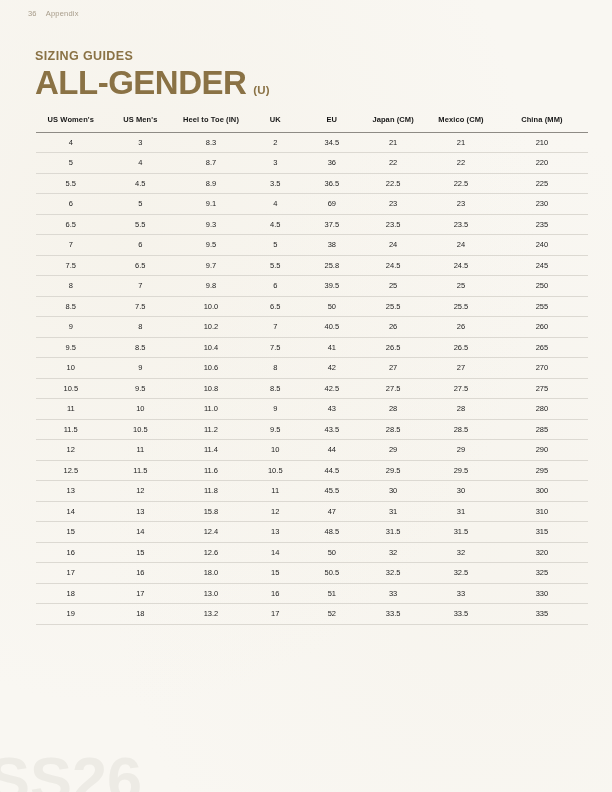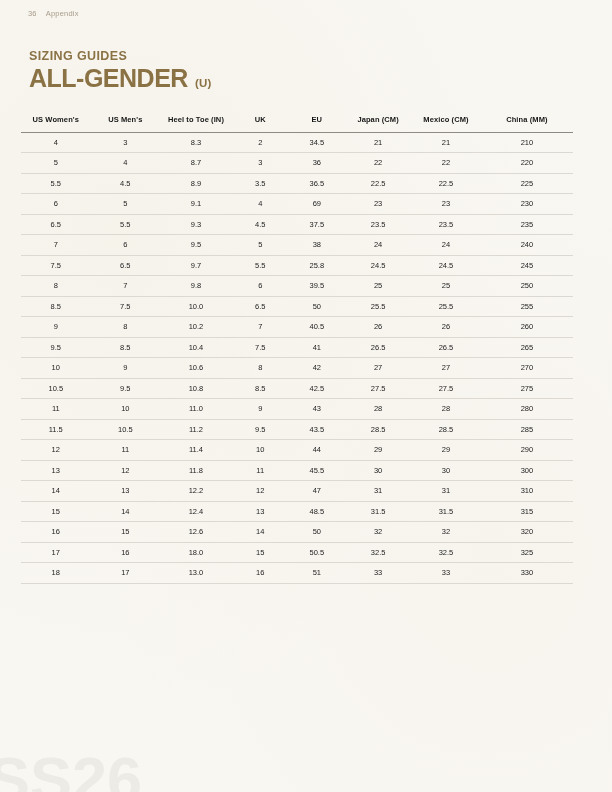--- a/index.html
+++ b/index.html
@@ -28,41 +28,41 @@
 
   .folio{
     position:absolute;left:28px;top:10px;
     display:flex;align-items:baseline;gap:9px;
     font-size:7.5px;line-height:1;
     color:var(--folio-brown);
     font-weight:400;
     letter-spacing:.2px;
   }
 
-  .title-block{position:absolute;left:29px;top:50px;}
+  .title-block{position:absolute;left:35px;top:50px;}
   .eyebrow{
     font-size:12.5px;font-weight:800;line-height:1;
     color:var(--accent-brown);
     letter-spacing:.4px;
   }
   .title-row{display:flex;align-items:baseline;margin-top:3px;}
   .big-title{
-    font-size:25px;font-weight:900;line-height:1;
+    font-size:33px;font-weight:900;line-height:1;
     color:var(--accent-brown);
     letter-spacing:-.5px;
   }
   .title-suffix{
     font-size:11.5px;font-weight:800;
     color:var(--accent-brown);
     margin-left:7px;
     letter-spacing:.2px;
   }
 
   table.sizing{
-    position:absolute;left:21px;top:112px;width:552px;
+    position:absolute;left:36px;top:112px;width:552px;
     border-collapse:collapse;table-layout:fixed;
   }
   table.sizing th{
     font-size:7.5px;font-weight:700;line-height:1;
     color:var(--header-dark);
     text-align:center;vertical-align:middle;
     padding:4px 0 8px 0;
     border-bottom:1.5px solid var(--border-dark);
     letter-spacing:.1px;
   }
@@ -277,33 +277,43 @@
         <td>12</td>
         <td>11</td>
         <td>11.4</td>
         <td>10</td>
         <td>44</td>
         <td>29</td>
         <td>29</td>
         <td>290</td>
       </tr>
       <tr>
+        <td>12.5</td>
+        <td>11.5</td>
+        <td>11.6</td>
+        <td>10.5</td>
+        <td>44.5</td>
+        <td>29.5</td>
+        <td>29.5</td>
+        <td>295</td>
+      </tr>
+      <tr>
         <td>13</td>
         <td>12</td>
         <td>11.8</td>
         <td>11</td>
         <td>45.5</td>
         <td>30</td>
         <td>30</td>
         <td>300</td>
       </tr>
       <tr>
         <td>14</td>
         <td>13</td>
-        <td>12.2</td>
+        <td>15.8</td>
         <td>12</td>
         <td>47</td>
         <td>31</td>
         <td>31</td>
         <td>310</td>
       </tr>
       <tr>
         <td>15</td>
         <td>14</td>
         <td>12.4</td>
@@ -336,16 +346,26 @@
       <tr>
         <td>18</td>
         <td>17</td>
         <td>13.0</td>
         <td>16</td>
         <td>51</td>
         <td>33</td>
         <td>33</td>
         <td>330</td>
       </tr>
+      <tr>
+        <td>19</td>
+        <td>18</td>
+        <td>13.2</td>
+        <td>17</td>
+        <td>52</td>
+        <td>33.5</td>
+        <td>33.5</td>
+        <td>335</td>
+      </tr>
     </tbody>
 </table>
 
 <div class="watermark">SS26</div>
 
 </body></html>

